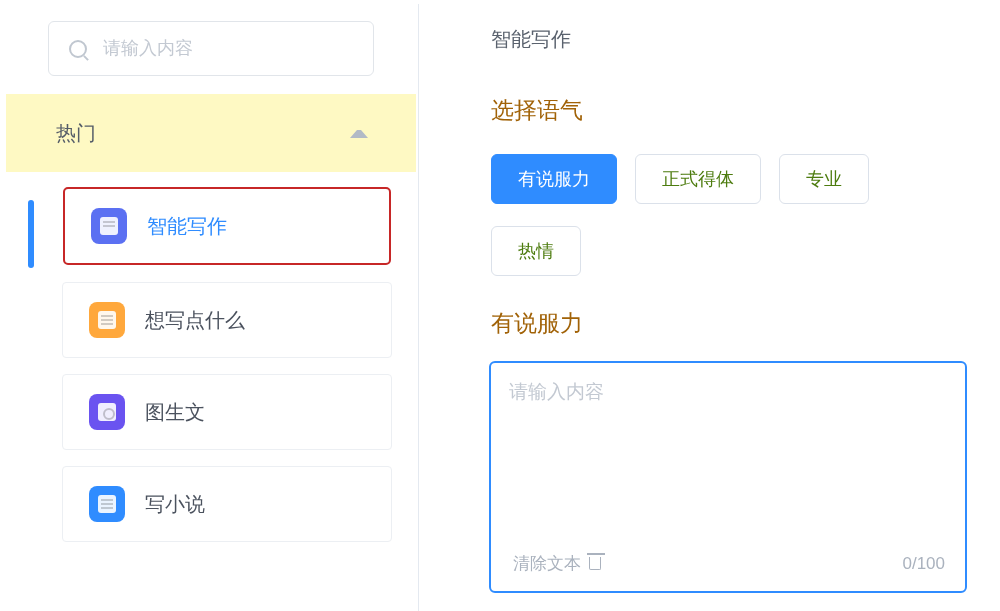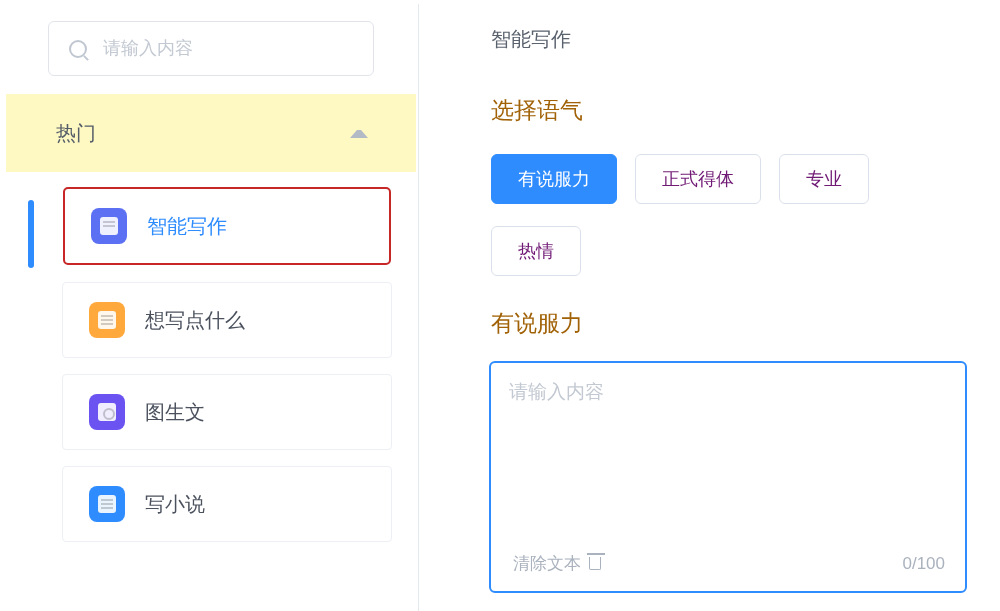--- a/index.html
+++ b/index.html
@@ -194,21 +194,21 @@
       margin-bottom: 18px;
     }
     .chip {
       height: 50px;
       padding: 0 26px;
       border: 1px solid #dbe1ea;
       border-radius: 6px;
       display: inline-flex;
       align-items: center;
       font-size: 18px;
-      color: #701a75;
+      color: #4d7c0f;
       background: #fff;
       cursor: pointer;
     }
     .chip.selected {
       background: #2f8cff;
       color: #fff;
       border-color: #2f8cff;
     }
     .second-label { margin-top: 28px; margin-bottom: 20px; }
     .textarea-wrap {

